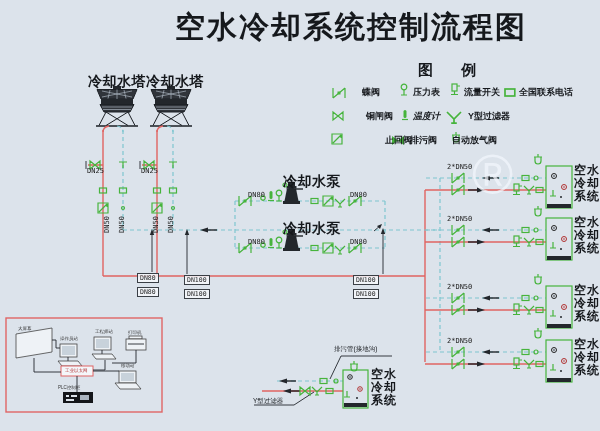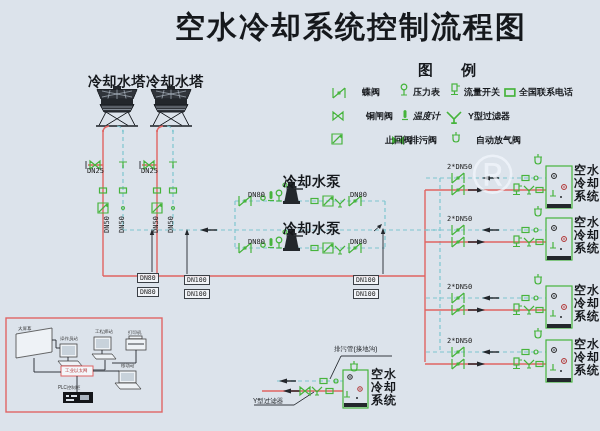--- a/index.html
+++ b/index.html
@@ -262,21 +262,21 @@
   <div class="lbl title" style="left:175px;top:12px;">空水冷却系统控制流程图</div>
   <div class="lbl leg" style="left:362px;top:88px;">蝶阀</div>
   <div class="lbl leg" style="left:413px;top:88px;">压力表</div>
   <div class="lbl leg" style="left:464px;top:88px;">流量开关</div>
   <div class="lbl leg" style="left:519px;top:88px;">全国联系电话</div>
   <div class="lbl leg" style="left:366px;top:112px;">铜闸阀</div>
   <div class="lbl leg" style="left:413px;top:112px;font-style:italic;">温度计</div>
   <div class="lbl leg" style="left:468px;top:112px;">Y型过滤器</div>
   <div class="lbl leg" style="left:351px;top:136px;margin-left:34px;">止回阀</div>
   <div class="lbl leg" style="left:410px;top:136px;">排污阀</div>
-  <div class="lbl leg" style="left:476px;top:136px;">自动放气阀</div>
+  <div class="lbl leg" style="left:452px;top:136px;">自动放气阀</div>
 
   <div class="lbl twr-lbl" style="left:88px;top:74px;">冷却水塔</div>
   <div class="lbl twr-lbl" style="left:146px;top:74px;">冷却水塔</div>
 
   <div class="lbl pmp-lbl" style="left:283px;top:174px;">冷却水泵</div>
   <div class="lbl pmp-lbl" style="left:283px;top:221px;">冷却水泵</div>
 
   <div class="lbl dn" style="left:87px;top:168px;">DN25</div>
   <div class="lbl dn" style="left:141px;top:168px;">DN25</div>
 

